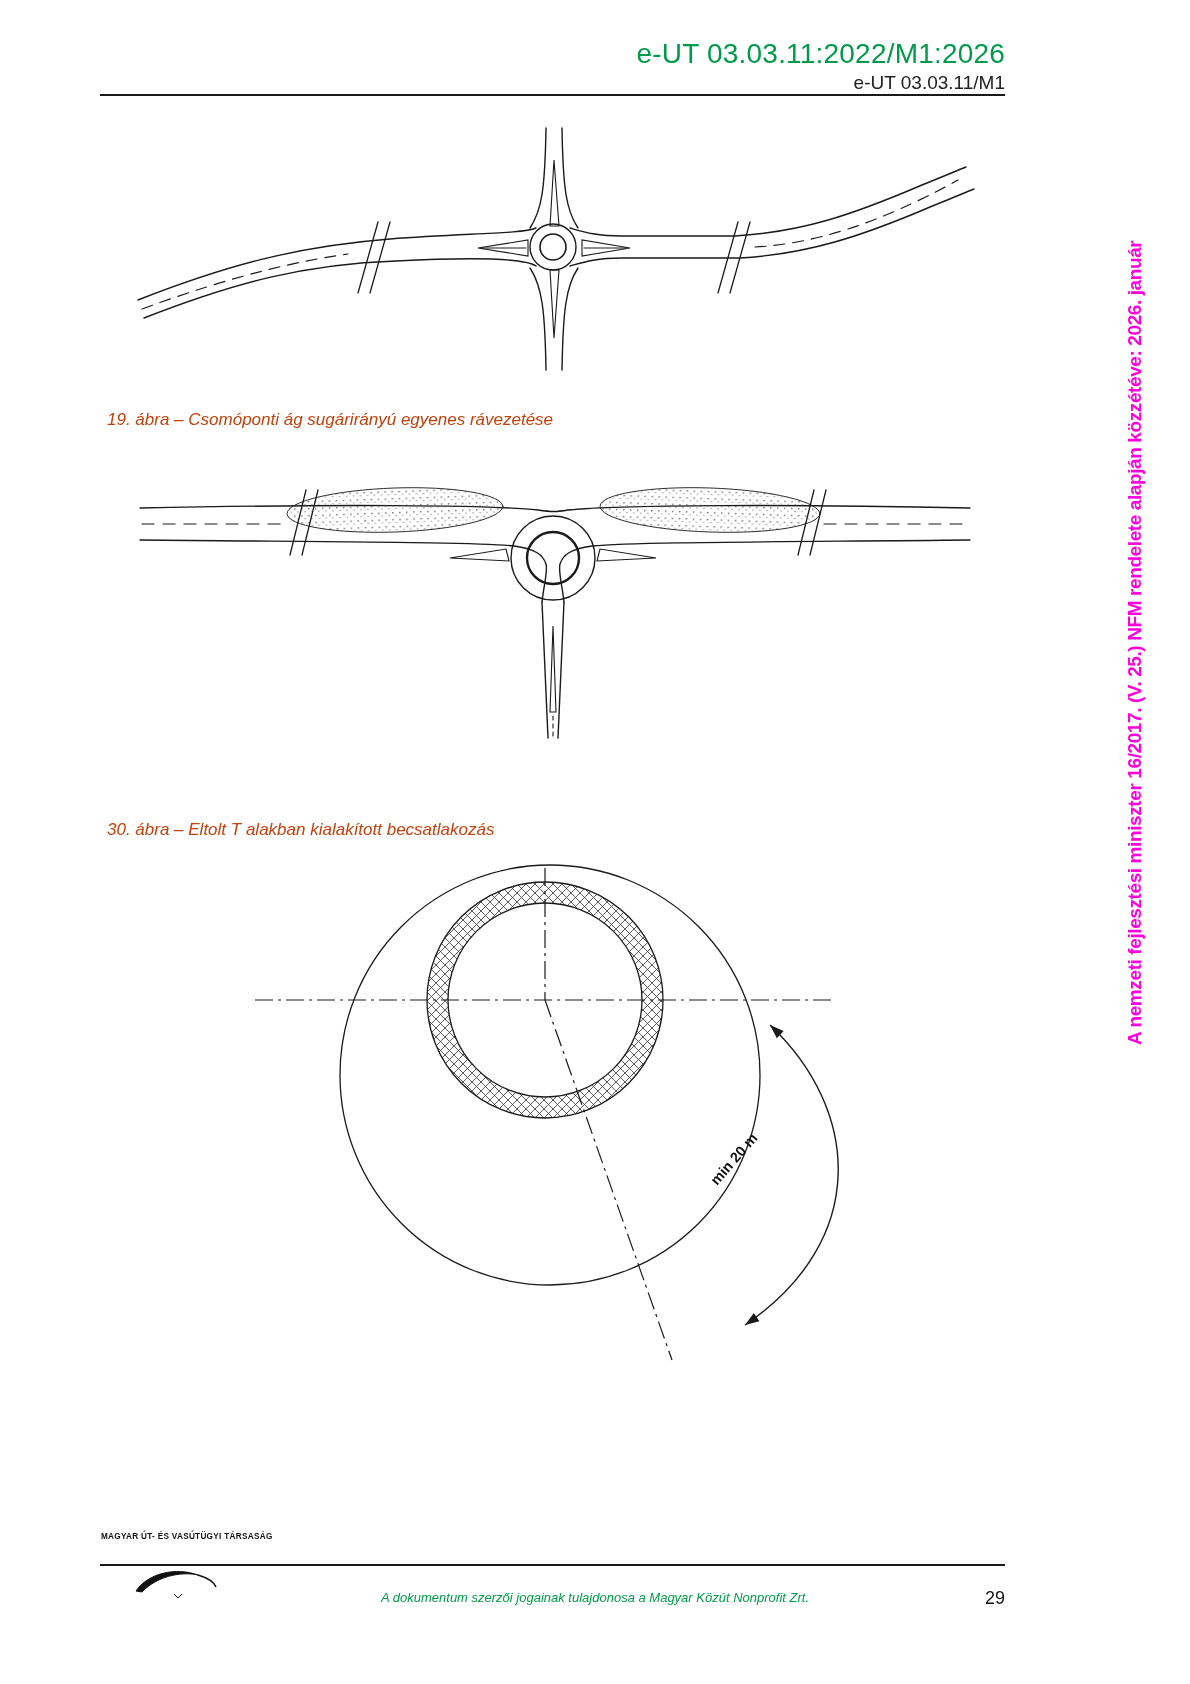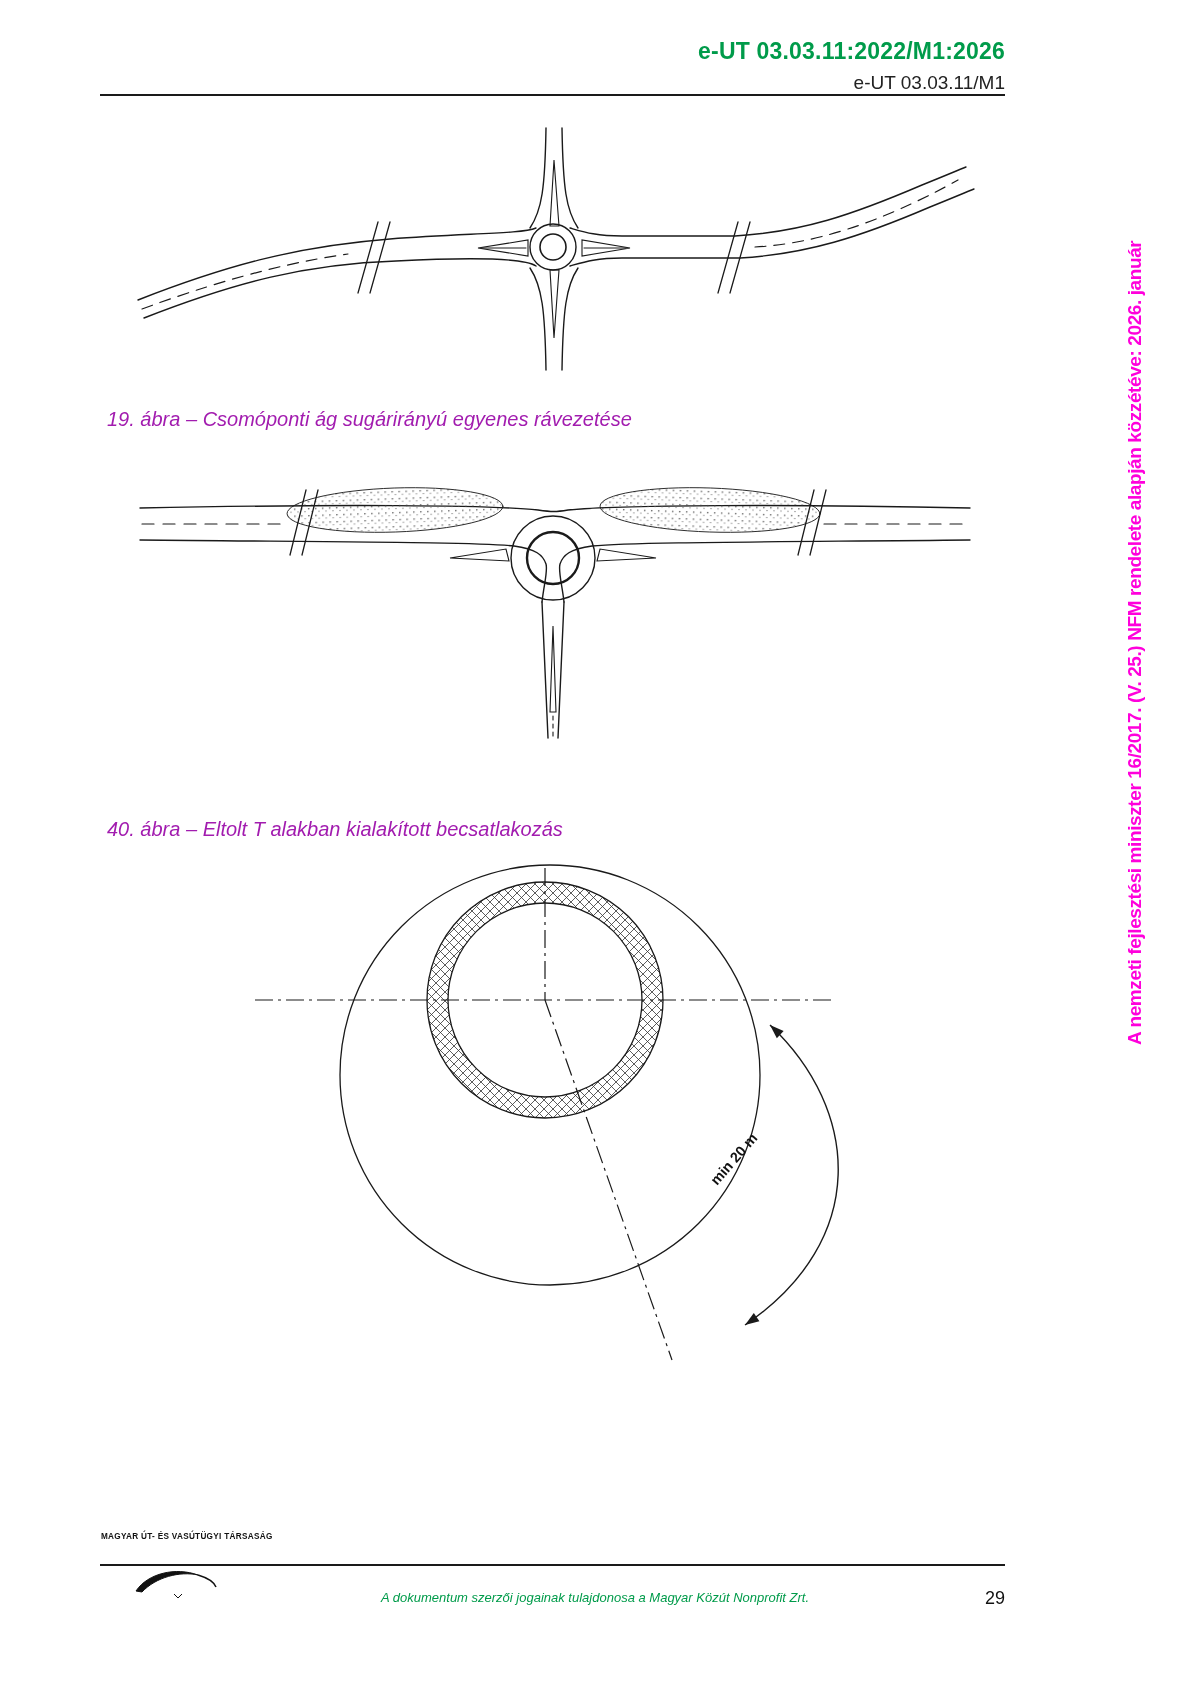--- a/index.html
+++ b/index.html
@@ -11,36 +11,36 @@
     font-family:"Liberation Sans", sans-serif;
     color:#111;
     overflow:hidden;
   }
   :root{
     --accent-green:#009B4A;
     --note-magenta:#FF00DC;
   }
   .doc-code{
     position:absolute; top:38px; right:185px;
-    font-size:23px; font-weight:bold; color:var(--accent-green);
+    font-size:28px; font-weight:normal; color:var(--accent-green);
     letter-spacing:0.2px;
   }
   .doc-code-small{
     position:absolute; top:72px; right:185px;
     font-size:19px; color:#222;
   }
   .rule{
     position:absolute; left:100px; width:905px; height:2px; background:#1a1a1a;
   }
   .rule.header{ top:94px; }
   .rule.footer{ top:1564px; }
   .fig{ position:absolute; }
   .caption{
     position:absolute; left:107px;
-    font-size:20px; font-style:italic; color:#a21caf;
+    font-size:17px; font-style:italic; color:#c2410c;
     line-height:27px;
   }
   .caption.c19{ top:406px; width:860px; }
   .caption.c20{ top:816px; width:860px; }
   .caption.c21{ top:1392px; width:860px; }
   .margin-note{
     position:absolute; left:1124px; top:1045px;
     transform:rotate(-90deg); transform-origin:0 0;
     white-space:nowrap;
     font-size:19px; font-weight:bold; letter-spacing:-0.4px;
@@ -128,21 +128,21 @@
       <ellipse cx="305" cy="48" rx="108" ry="22" transform="rotate(-2 305 48)" fill="url(#stip)" stroke-width="0.9"></ellipse>
       <ellipse cx="620" cy="48" rx="110" ry="22" transform="rotate(2 620 48)" fill="url(#stip)" stroke-width="0.9"></ellipse>
 
       <path d="M52,62 L192,62" stroke-dasharray="12 9" stroke-width="1.2"></path>
       <path d="M734,62 L878,62" stroke-dasharray="12 9" stroke-width="1.2"></path>
 
       <path d="M200,93 L216,28 M212,93 L228,28" stroke-width="1.3"></path>
       <path d="M708,93 L724,28 M720,93 L736,28" stroke-width="1.3"></path>
     </g>
   </svg>
-  <div class="caption c20">40. ábra – Eltolt T alakban kialakított becsatlakozás</div>
+  <div class="caption c20">30. ábra – Eltolt T alakban kialakított becsatlakozás</div>
 
   <svg class="fig" style="left:220px;top:848px;" width="740" height="530" viewBox="0 0 740 530">
     <defs>
       <pattern id="xh" width="9" height="9" patternUnits="userSpaceOnUse">
         <path d="M0,9 L9,0 M0,0 L9,9" stroke="#333" stroke-width="0.8"></path>
       </pattern>
     </defs>
     <circle cx="330" cy="227" r="210" stroke="#1a1a1a" fill="none" stroke-width="1.3"></circle>
     <circle cx="325" cy="152" r="107.5" stroke="url(#xh)" stroke-width="21" fill="none"></circle>
     <circle cx="325" cy="152" r="118" stroke="#1a1a1a" stroke-width="1.3" fill="none"></circle>

